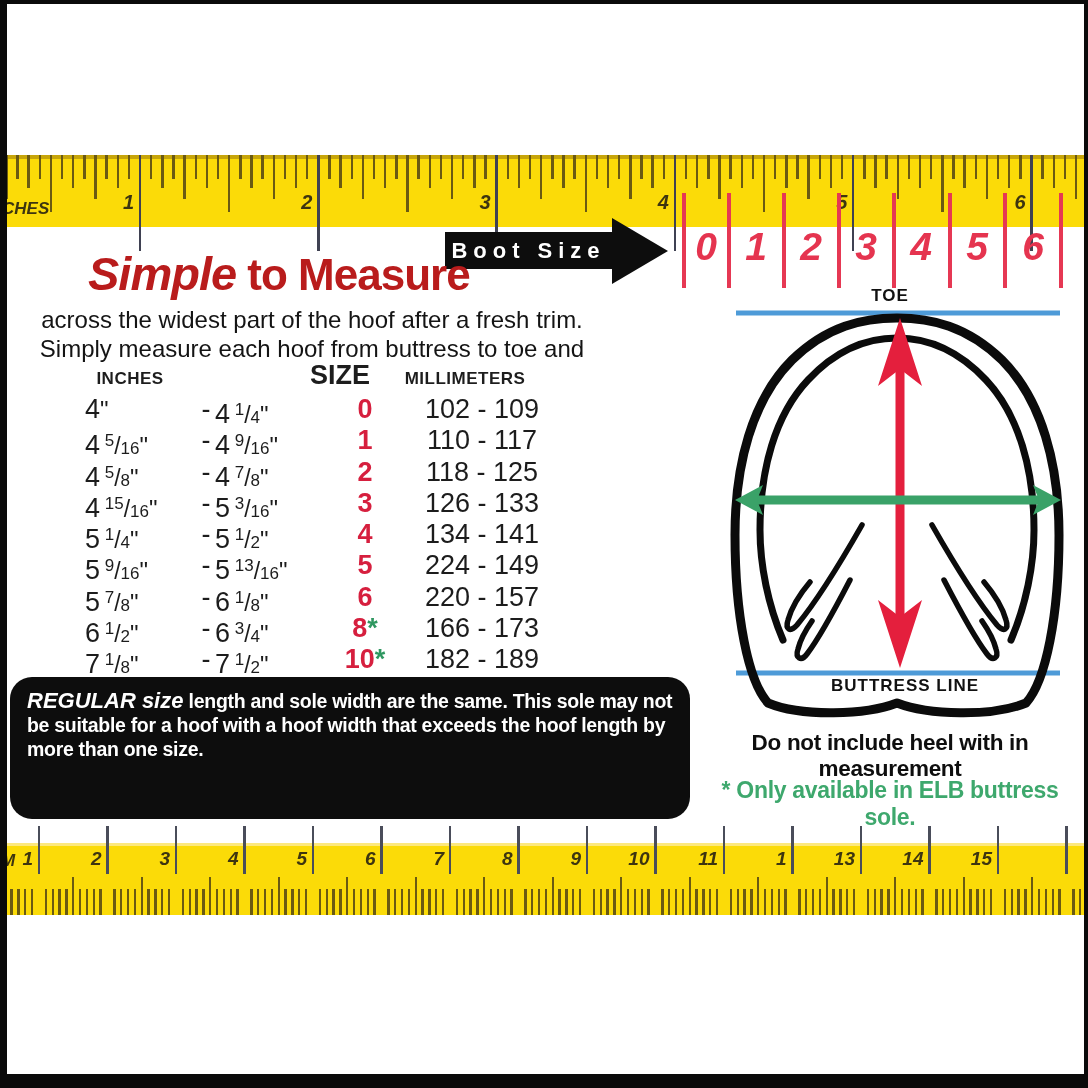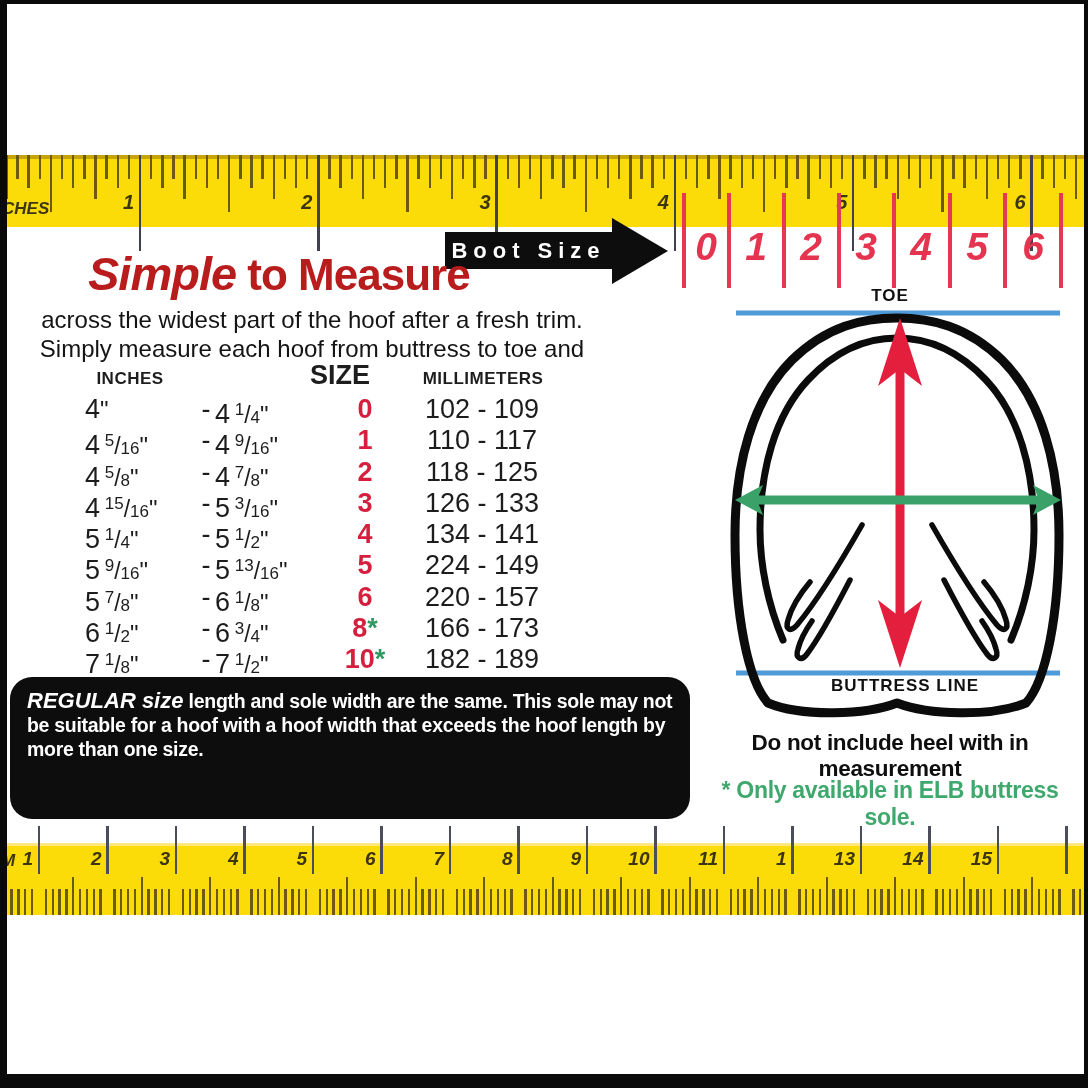--- a/index.html
+++ b/index.html
@@ -33,21 +33,21 @@
   #title .t1{font:italic bold 47px "Liberation Sans",sans-serif;letter-spacing:-1px;}
   #title .t2{font:bold 44px "Liberation Sans",sans-serif;letter-spacing:-1px;}
   #intro{left:22px;top:305px;width:580px;text-align:center;color:#141414;
          font:400 24px/29px "Liberation Sans",sans-serif;}
   #intro div{white-space:nowrap;}
 
   
   .th{position:absolute;color:#1d1d1d;text-align:center;}
   #th-inches{left:60px;top:369px;width:140px;font:bold 17px "Liberation Sans",sans-serif;letter-spacing:.5px;}
   #th-size{left:290px;top:360px;width:100px;font:bold 27px "Liberation Sans",sans-serif;}
-  #th-mm{left:403px;top:369px;width:160px;font:bold 17px "Liberation Sans",sans-serif;letter-spacing:.5px;}
+  #th-mm{left:385px;top:369px;width:160px;font:bold 17px "Liberation Sans",sans-serif;letter-spacing:.5px;}
   #size-table-rows{left:85px;top:394px;width:486px;}
   .trow{display:grid;grid-template-columns:112px 18px 122px 56px 178px;height:31.3px;
         font:400 27px/31.3px "Liberation Sans",sans-serif;color:#1c1c1c;}
   .tc{white-space:nowrap;}
   .tc.dash{text-align:center;}
   .tc.size{text-align:center;font-weight:bold;color:#d61f3e;}
   .tc.size .star{color:#2f9760;font-weight:bold;}
   .tc.mm{text-align:center;}
   .fr-n{font-size:17px;vertical-align:8px;}
   .fr-s{font-size:23px;}

